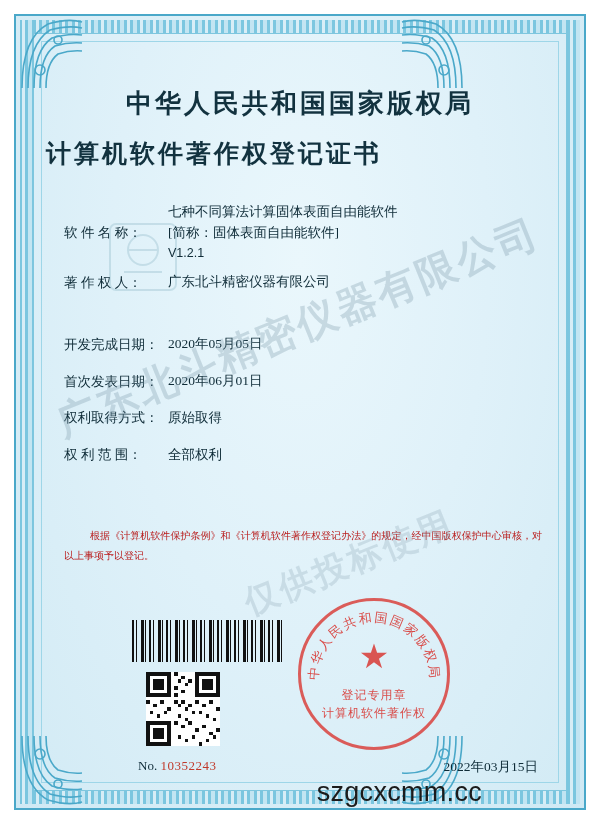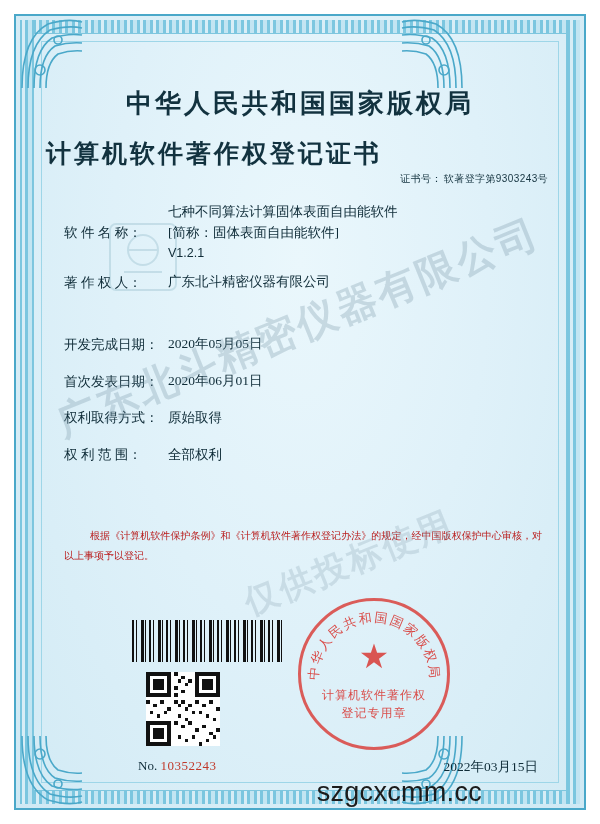--- a/index.html
+++ b/index.html
@@ -352,23 +352,20 @@
         <circle cx="40" cy="22" r="4"></circle>
       </g>
     </svg>
   </div>
 
   <div class="content">
 
     <div class="title-main">中华人民共和国国家版权局</div>
     <div class="title-sub">计算机软件著作权登记证书</div>
 
-    <div class="cert-no">
-      <span class="lbl">证书号：</span><span>软著登字第9303243号</span>
-    </div>
 
     <div class="emblem-wm">
       <svg width="74" height="74" viewBox="0 0 74 74">
         <g fill="none" stroke="#8fb9c8" stroke-width="2">
           <rect x="4" y="4" width="66" height="66" rx="6"></rect>
           <circle cx="37" cy="30" r="15"></circle>
           <path d="M22 30 h30"></path>
           <path d="M18 52 h38"></path>
         </g>
       </svg>
@@ -504,20 +501,20 @@
     <svg class="seal-top" viewBox="0 0 152 152">
       <defs>
         <path id="sealArc" d="M 20,80 A 56,56 0 0 1 132,80"></path>
       </defs>
       <text font-family="Liberation Serif, serif" font-size="13" fill="#d93a36" opacity="0.9" letter-spacing="2">
         <textPath href="#sealArc" startOffset="50%" text-anchor="middle">中华人民共和国国家版权局</textPath>
       </text>
     </svg>
     <div class="star">★</div>
     <div class="seal-bottom-text">
+      <div>登记专用章</div>
       <div>计算机软件著作权</div>
-      <div>登记专用章</div>
     </div>
   </div>
 
   <div class="site-url">szgcxcmm.cc</div>
 
 </div>
 
 </body></html>

